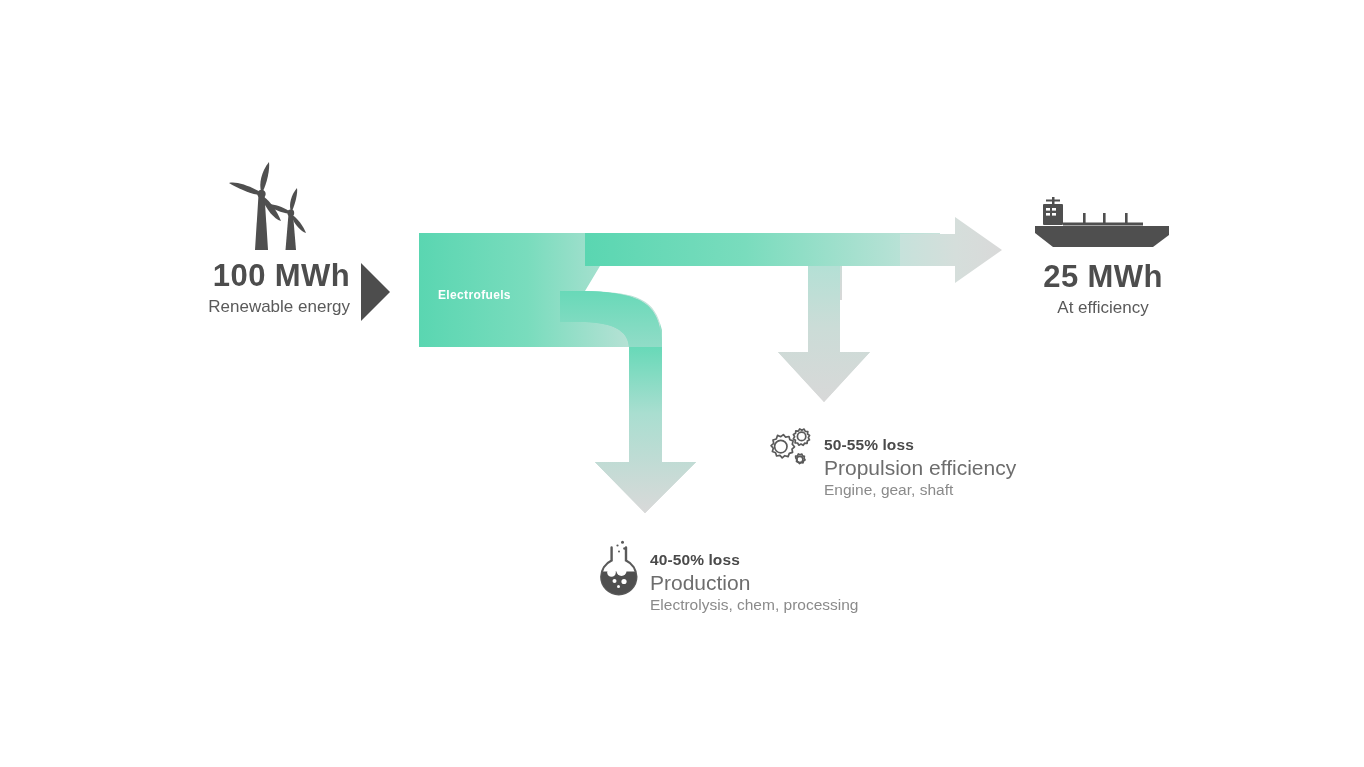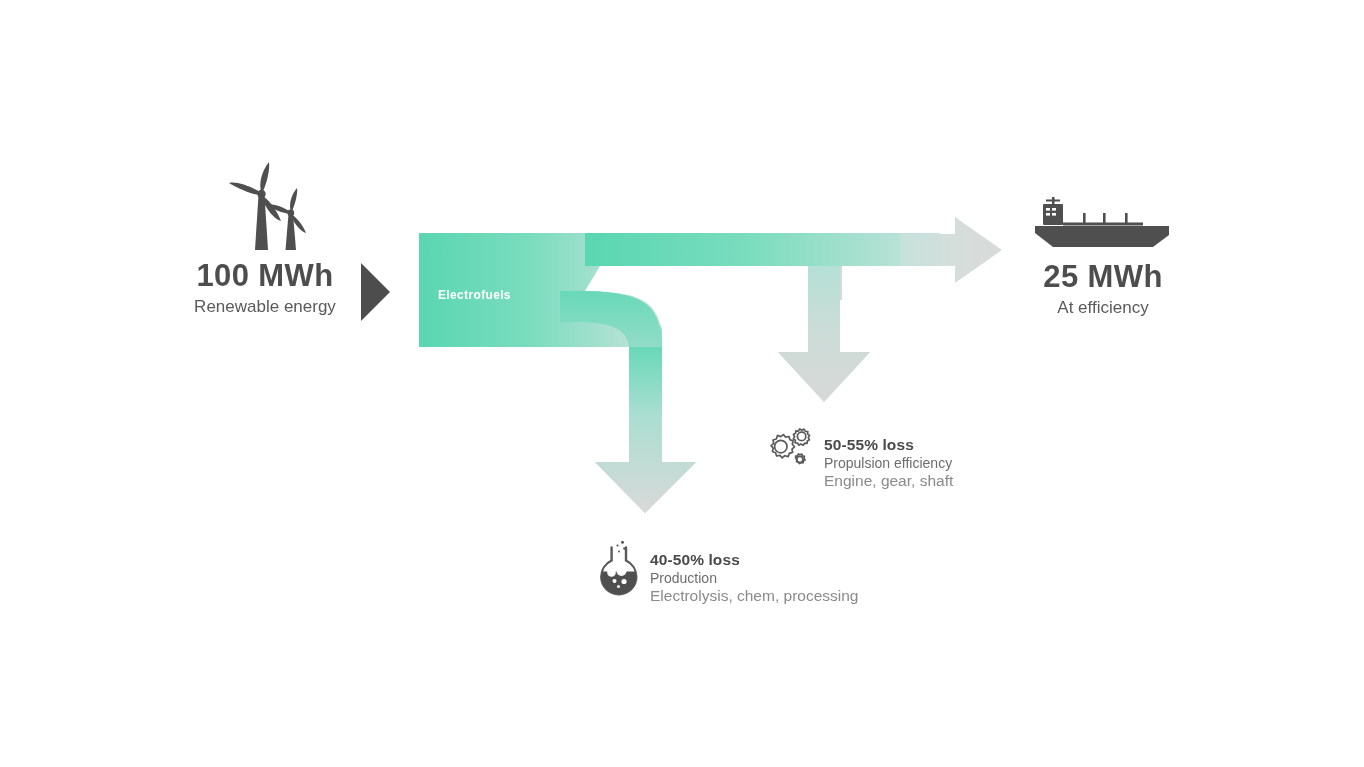--- a/index.html
+++ b/index.html
@@ -20,21 +20,21 @@
     width: 1364px;
     height: 767px;
   }
   .abs { position: absolute; }
 
   
   #source-block {
     left: 180px;
     top: 160px;
     width: 170px;
-    text-align: center;
+    text-align: right;
   }
   #turbine-icon { display: block; margin: 0 auto; }
   .big-value {
     font-size: 31px;
     font-weight: bold;
     color: #4d4d4d;
     letter-spacing: 0.4px;
     line-height: 1.18;
     margin-top: 6px;
   }
@@ -80,21 +80,21 @@
   }
   .loss-text { padding-top: 1px; margin-top: 12px; }
   .loss-head {
     font-size: 15.5px;
     font-weight: bold;
     color: #4a4a4a;
     line-height: 1.22;
     letter-spacing: 0.1px;
   }
   .loss-sub {
-    font-size: 14px;
+    font-size: 21px;
     color: #6d6d6d;
     line-height: 1.22;
   }
   .loss-note {
     font-size: 15.5px;
     color: #8a8a8a;
     line-height: 1.22;
   }
   #propulsion-loss-block { left: 760px; top: 423px; }
   #production-loss-block { left: 598px; top: 538px; }

